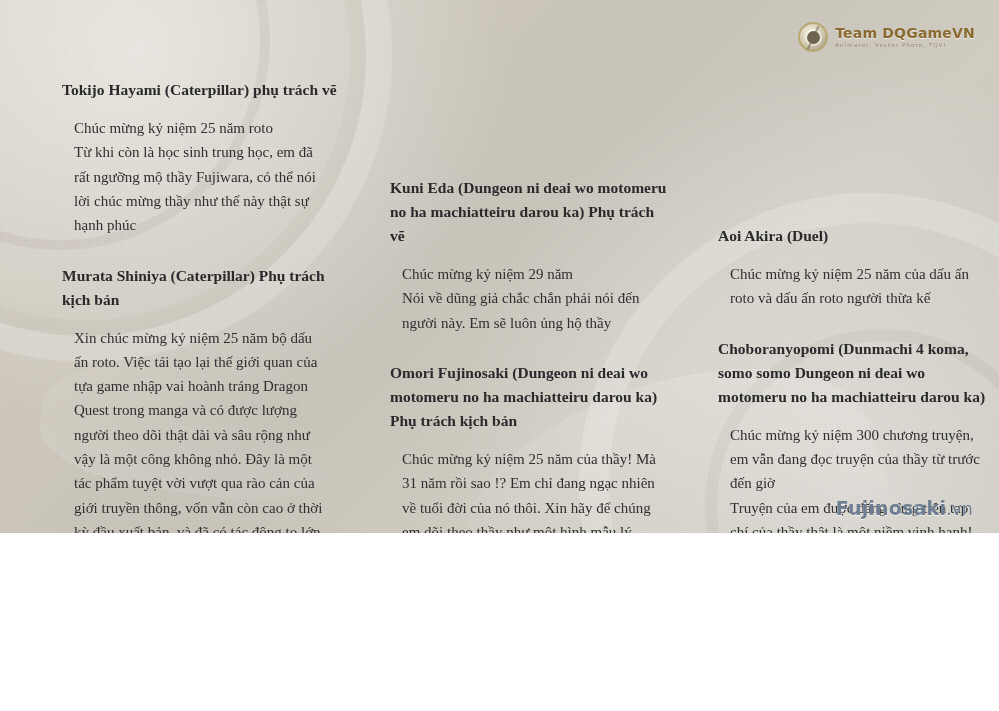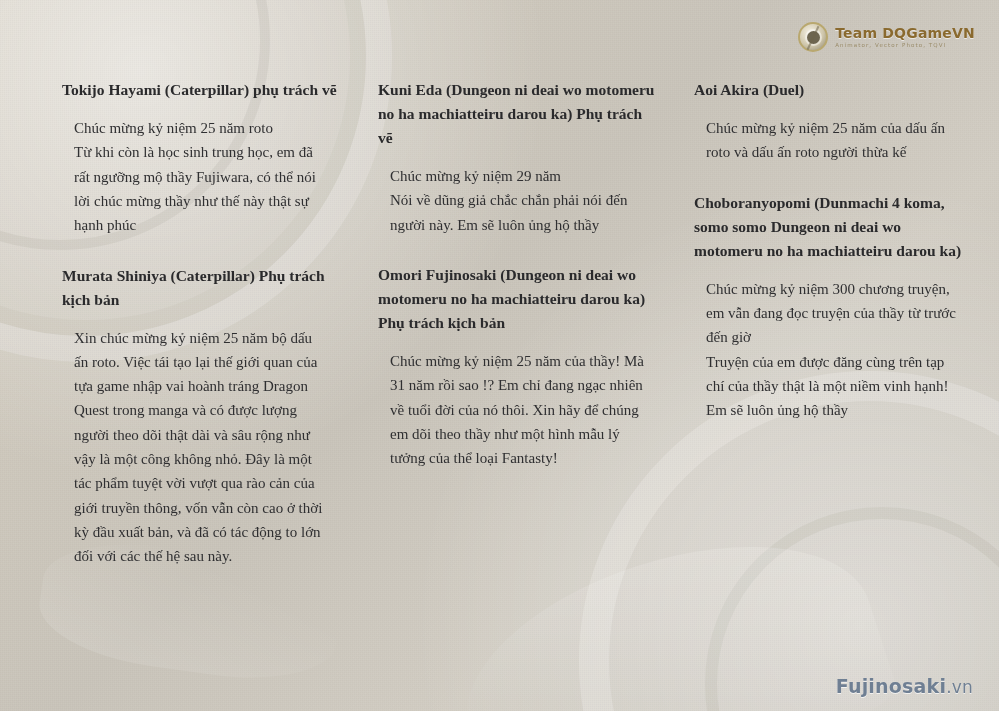--- a/index.html
+++ b/index.html
@@ -10,21 +10,21 @@
     width: 999px;
     height: 711px;
     overflow: hidden;
     font-family: "Liberation Serif", serif;
     background: #ffffff;
   }
 
   #page {
     position: relative;
     width: 999px;
-    height: 711px;
+    height: 533px;
     overflow: hidden;
     background:
       radial-gradient(circle at 14% 10%, rgba(255,255,255,0.55) 0%, rgba(255,255,255,0) 38%),
       radial-gradient(circle at 86% 88%, rgba(255,255,255,0.40) 0%, rgba(255,255,255,0) 42%),
       linear-gradient(135deg, #d8d2c6 0%, #cfc9bd 22%, #c9c4ba 45%, #d2cdc3 68%, #c6c1b7 100%);
     box-sizing: border-box;
   }
 
   
   .bg-shape {
@@ -141,22 +141,22 @@
     white-space: nowrap;
   }
 
   
   #columns {
     position: absolute;
     top: 78px;
     left: 62px;
     width: 912px;
     display: flex;
-    gap: 38px;
-    align-items: flex-start;
+    gap: 50px;
+    align-items: flex-end;
   }
   .column {
     width: 278px;
     flex: 0 0 auto;
   }
   .block { margin-bottom: 4px; }
   .block + .block { margin-top: 26px; }
 
   .block-heading {
     font-family: "Liberation Serif", serif;

